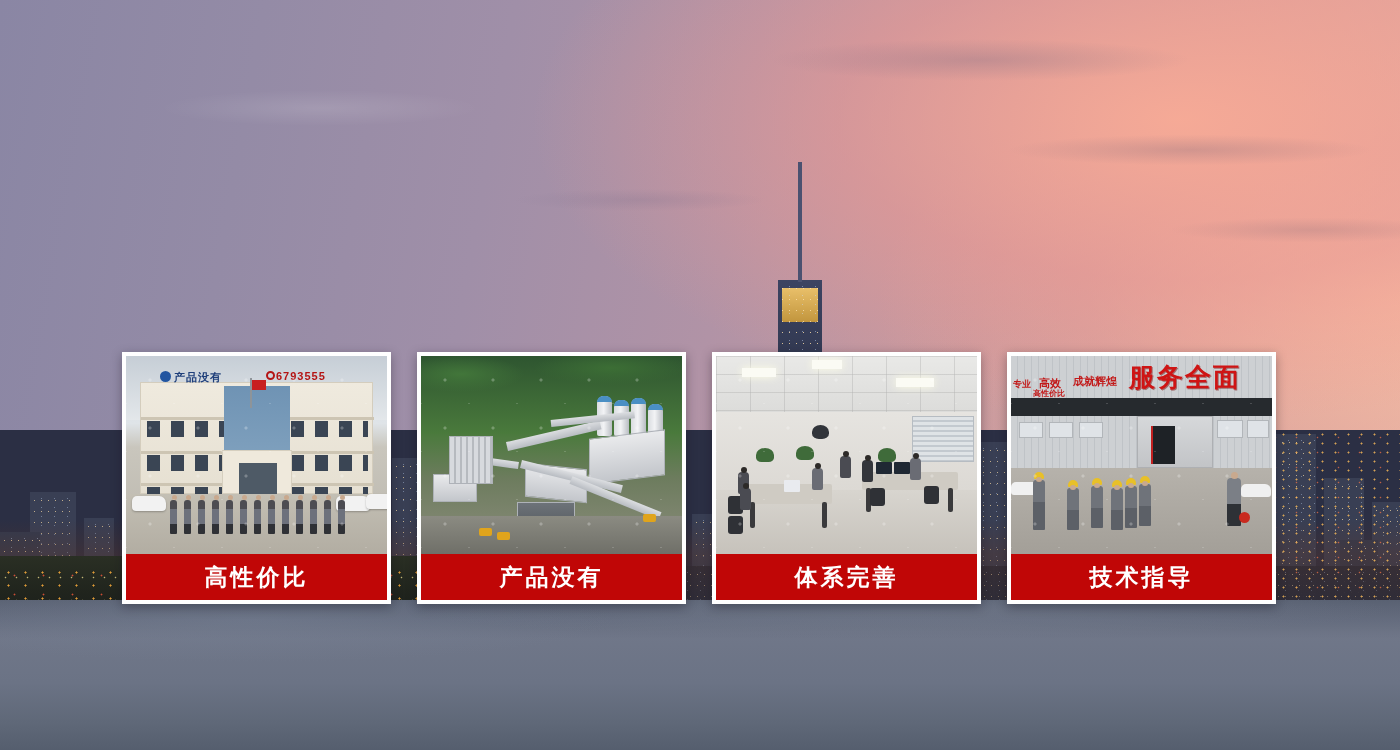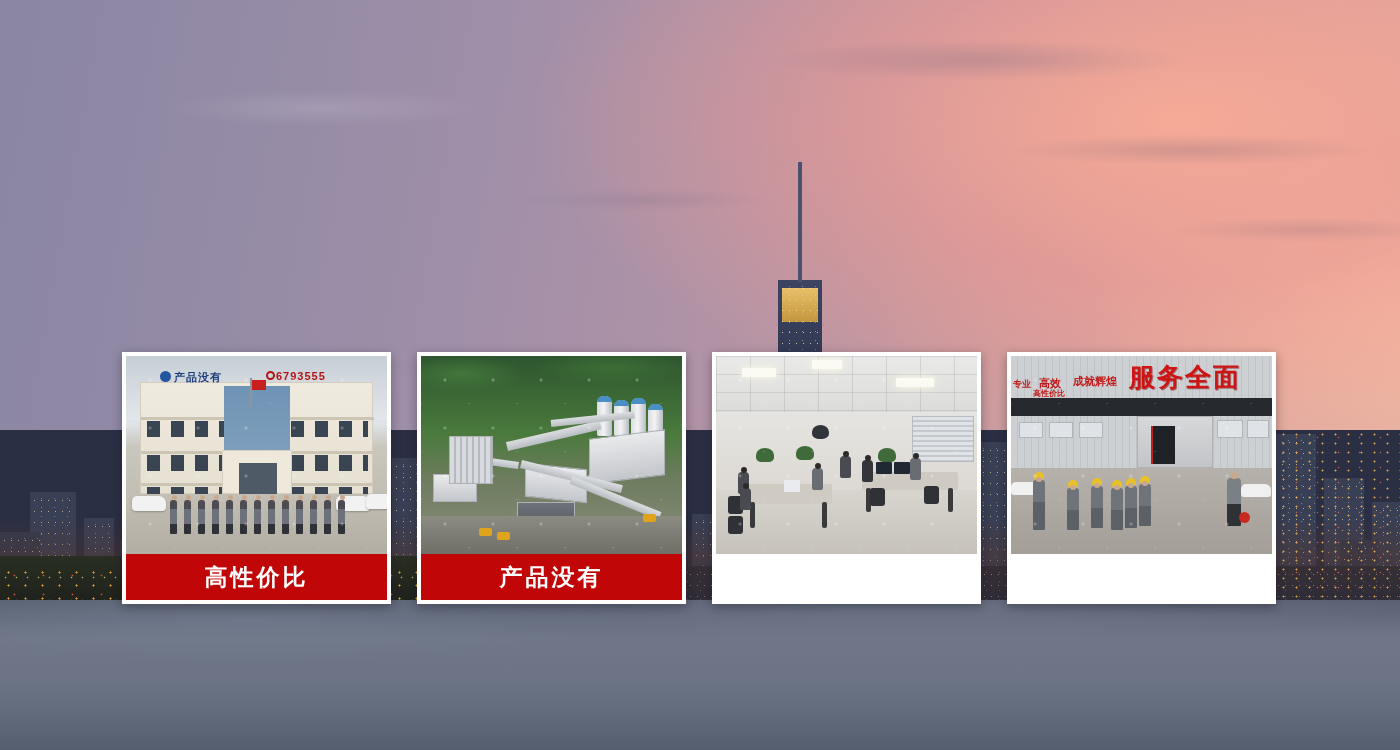--- a/index.html
+++ b/index.html
@@ -464,20 +464,23 @@
         <div class="desk" style="left:232px;top:132px;width:5px;height:24px;"></div>
         <div class="pers" style="left:124px;top:100px;"></div>
         <div class="pers" style="left:146px;top:104px;background:#33353b;"></div>
         <div class="pers" style="left:194px;top:102px;background:#6a6c74;"></div>
         <div class="mon" style="left:160px;top:106px;"></div>
         <div class="mon" style="left:178px;top:106px;"></div>
         <div class="chair" style="left:154px;top:132px;"></div>
         <div class="chair" style="left:208px;top:130px;"></div>
         <div class="wm"></div>
       </div>
+      <div class="caption">
+        <span>体系完善</span>
+      </div>
     </div>
 
     <div class="card">
       <div class="photo p4">
         <div class="facade"></div>
         <div class="bigsign">服务全面</div>
         <div class="slog" style="left:2px;top:22px;font-size:9px;">专业</div>
         <div class="slog" style="left:28px;top:20px;font-size:11px;">高效</div>
         <div class="slog" style="left:62px;top:18px;font-size:11px;text-align:center;">成就辉煌</div>
         <div class="slog" style="left:22px;top:32px;font-size:8px;">高性价比</div>
@@ -516,16 +519,19 @@
         <div class="worker" style="left:128px;top:128px;">
             <span class="hat"></span>
             <span class="head"></span>
           </div>
         <div class="boss" style="left:216px;top:122px;">
             <span class="head"></span>
           </div>
         <div class="helmet" style="left:228px;top:156px;"></div>
         <div class="wm"></div>
       </div>
+      <div class="caption">
+        <span>技术指导</span>
+      </div>
     </div>
 
   </div>
 </div>
 
 </body></html>

